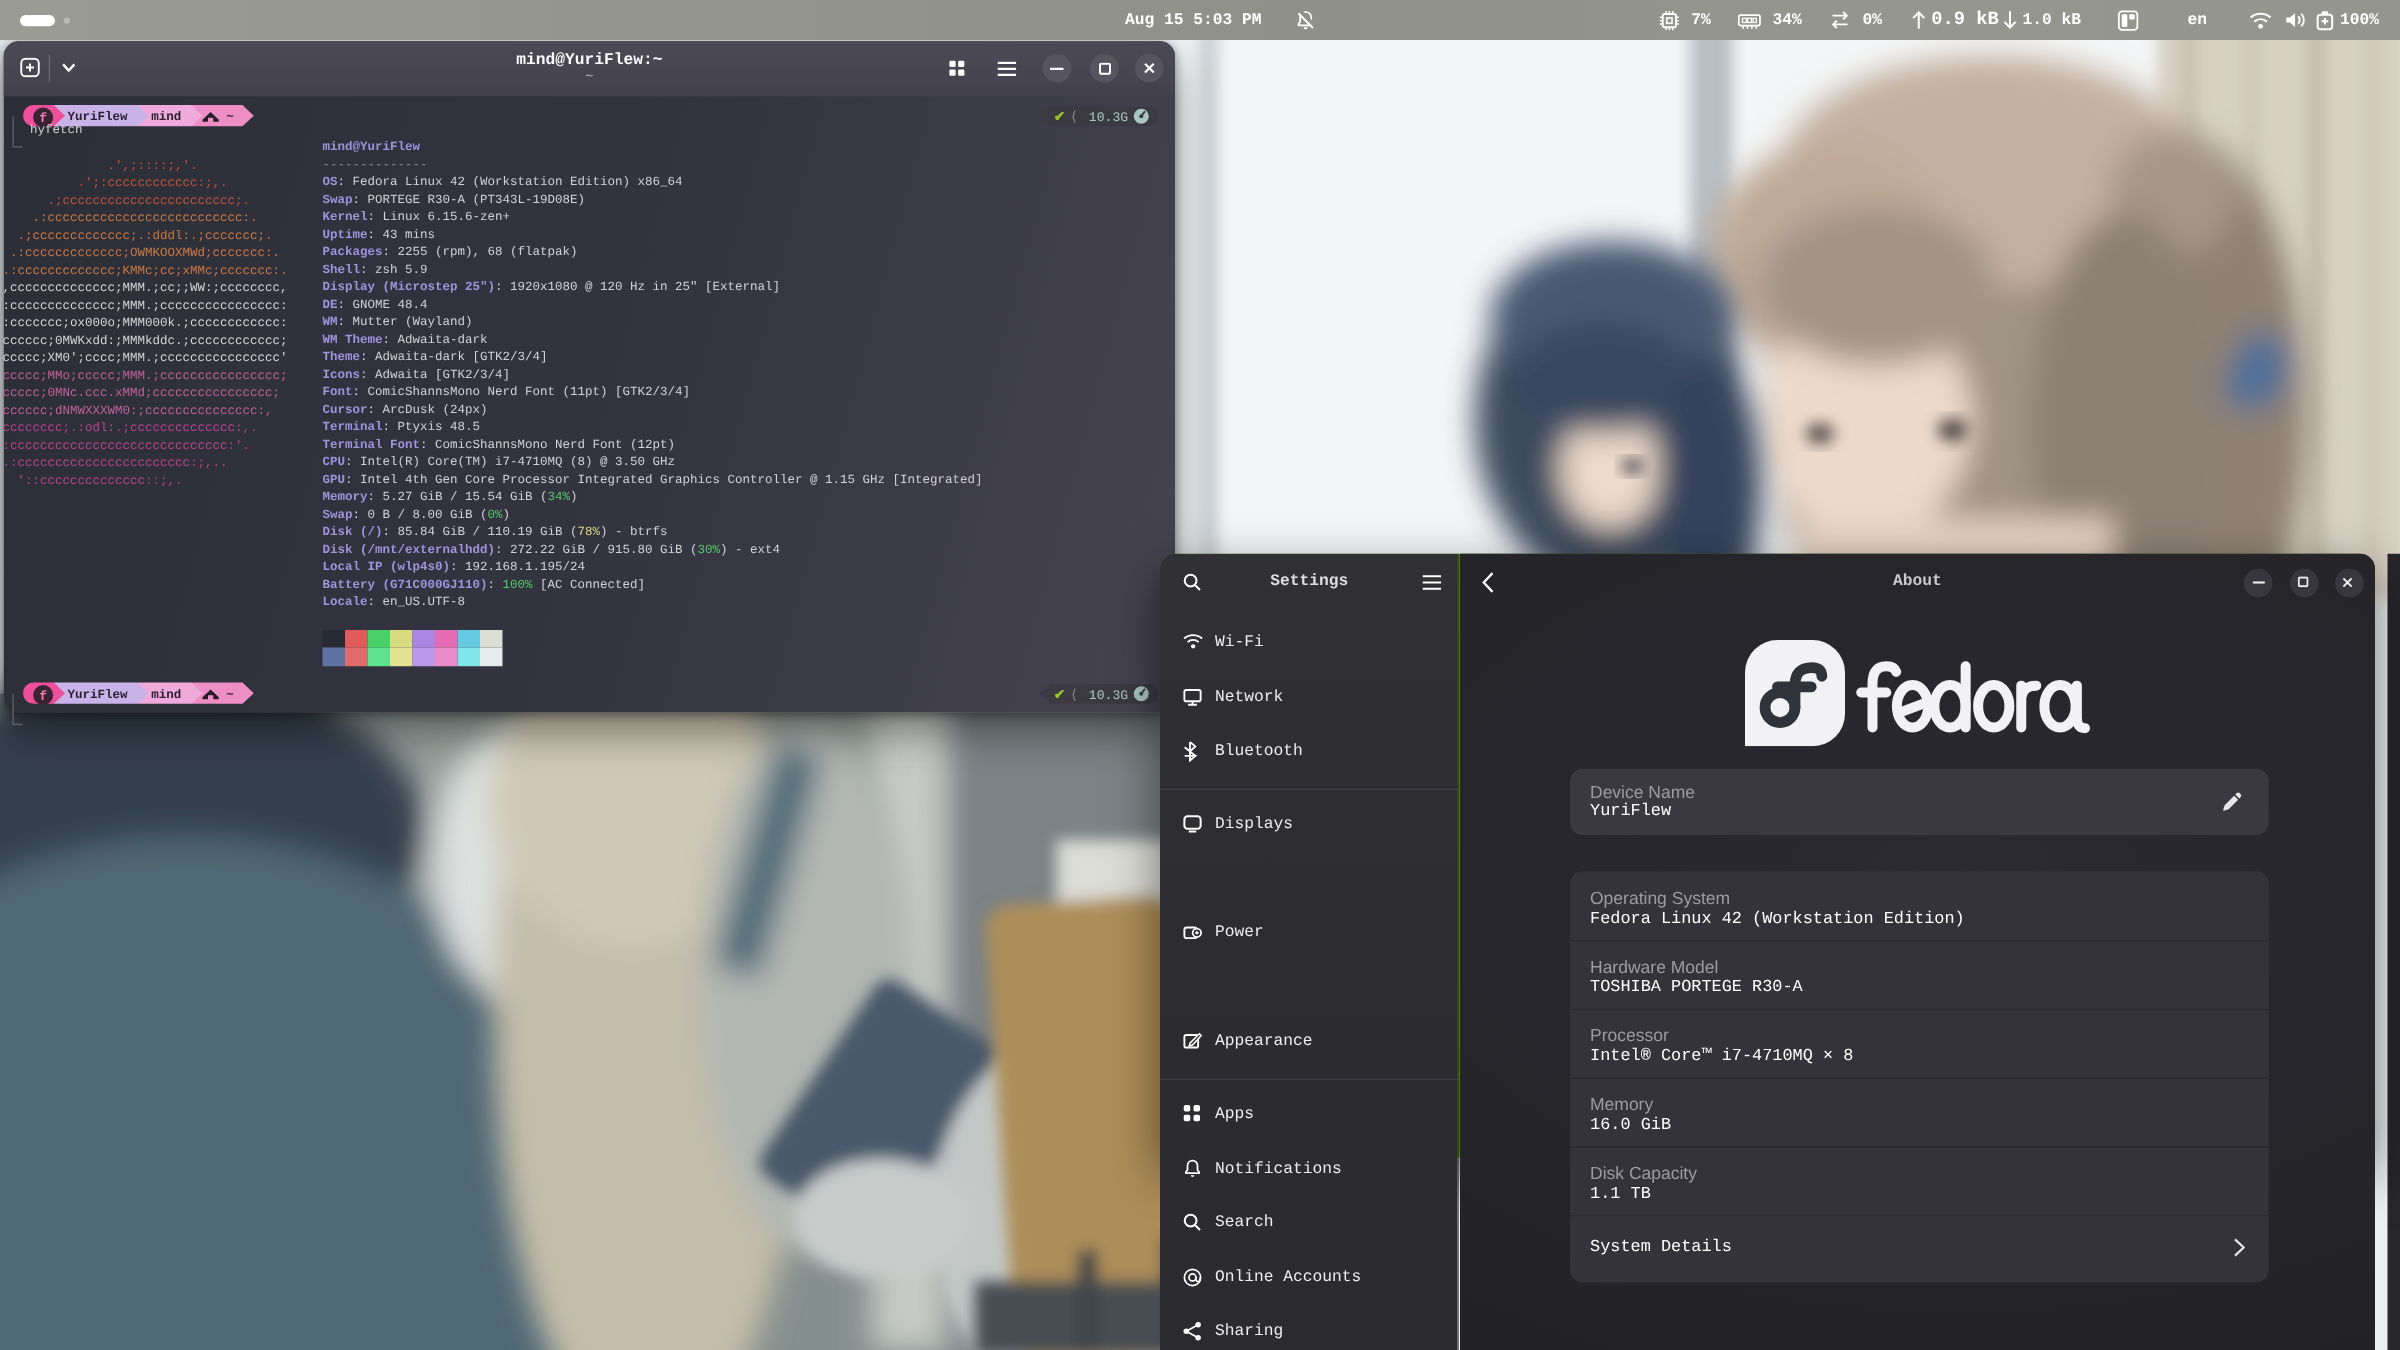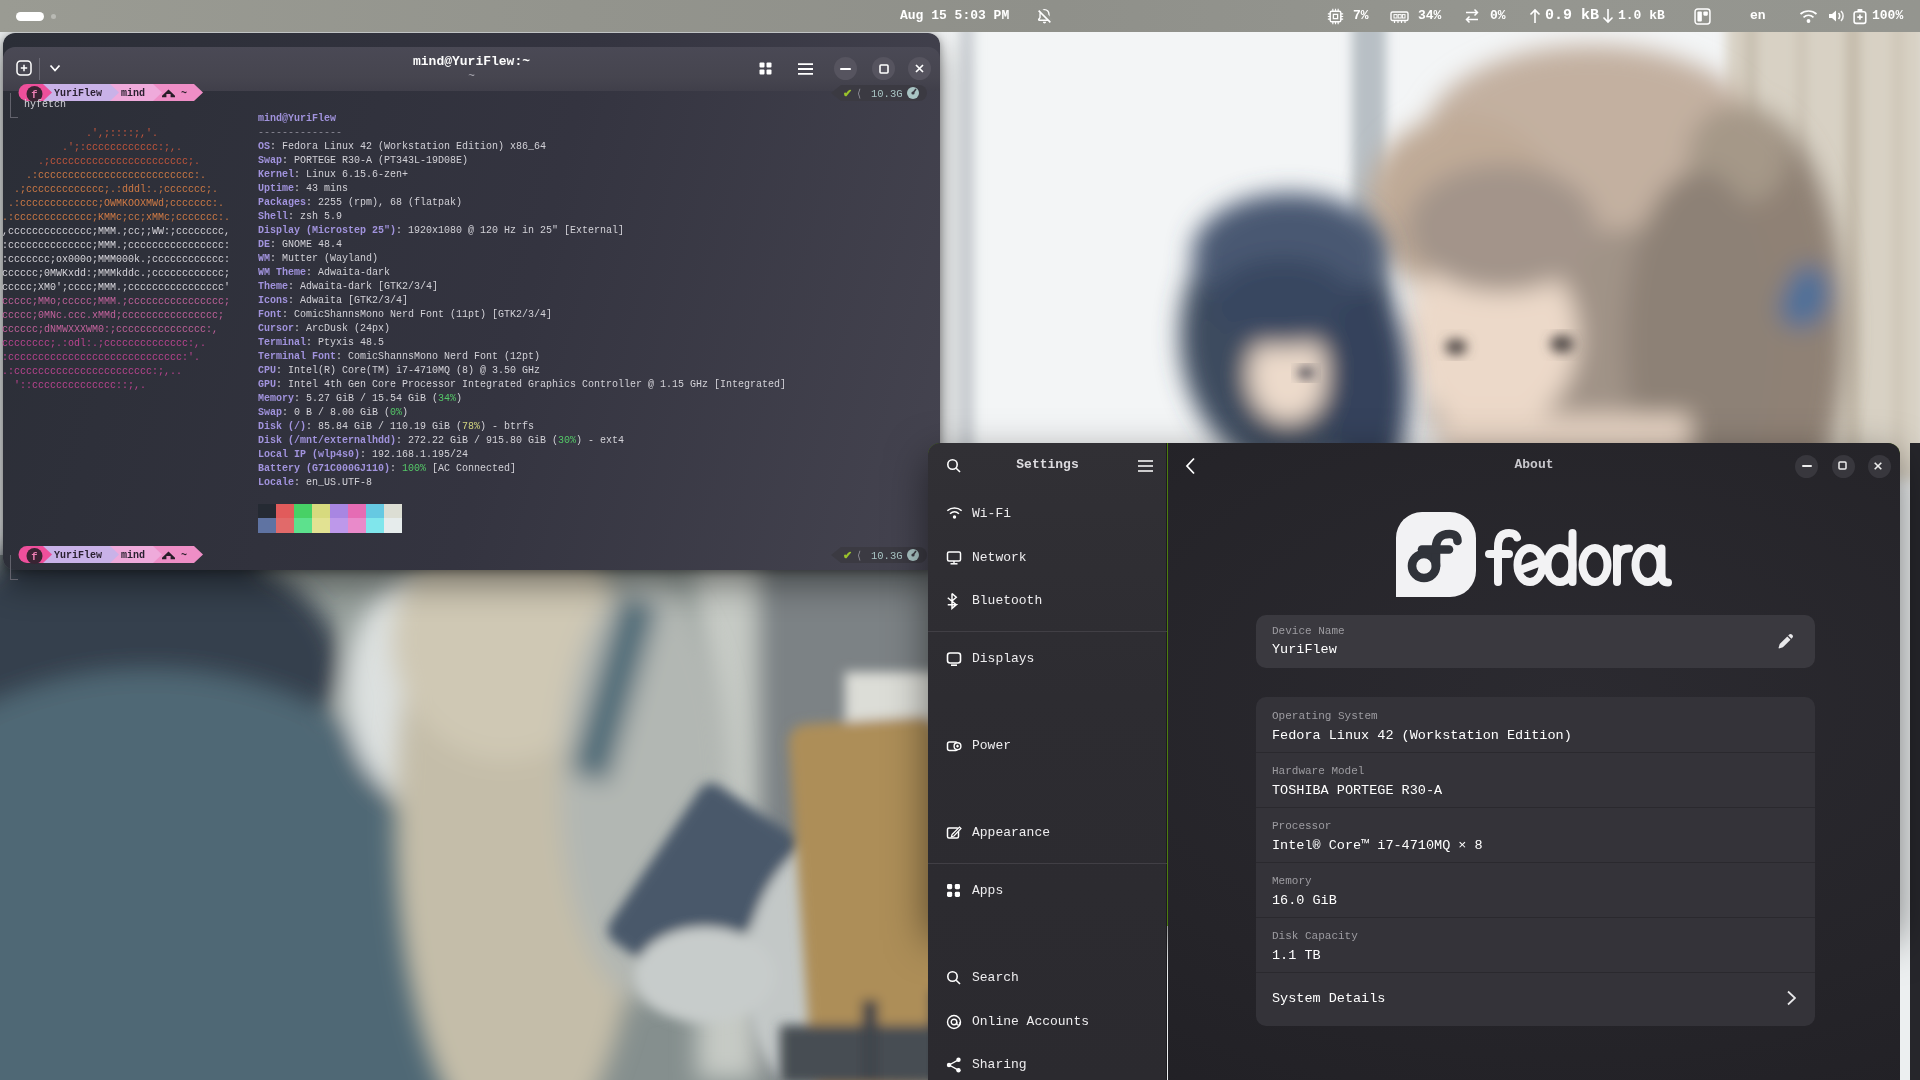--- a/index.html
+++ b/index.html
@@ -12,42 +12,42 @@
   #topbar{position:absolute;left:0;top:0;width:1920px;height:32px;
     background:linear-gradient(90deg,#9a9b93 0%,#93948d 30%,#8f908a 55%,#959690 80%,#94958f 100%);
     color:#fff;font-family:"Liberation Mono",monospace;font-size:13px;font-weight:bold;}
   #clock{position:absolute;left:900px;top:0;height:32px;line-height:32px;}
   #wspill{position:absolute;left:16px;top:12px;width:28px;height:9px;border-radius:5px;background:#fff;}
   #wsdot{position:absolute;left:51px;top:14px;width:5px;height:5px;border-radius:3px;background:#b9bab4;}
   
   #term{position:absolute;left:3px;top:33px;width:937px;height:537px;border-radius:12px;
      background:linear-gradient(105deg,#2b2e37 0%,#343440 55%,#454450 100%);
      box-shadow:0 14px 34px rgba(0,0,0,.45), 0 2px 8px rgba(0,0,0,.35);}
-  #termbar{position:absolute;left:0;top:14px;width:100%;height:44px;border-radius:12px 12px 0 0;
+  #termbar{position:absolute;left:0;top:0;width:100%;height:44px;border-radius:12px 12px 0 0;
      background:linear-gradient(180deg,#4a4955 0%,#46454f 70%,#403f4a 100%);}
   #termtitle{position:absolute;left:0;top:6px;width:100%;text-align:center;color:#fcfcfc;
      font-family:"Liberation Mono",monospace;font-size:13px;font-weight:bold;line-height:17px;}
   #termsub{position:absolute;left:0;top:23px;width:100%;text-align:center;color:#b9b8c0;
      font-family:"Liberation Mono",monospace;font-size:11px;}
   .circbtn{position:absolute;top:43px;width:23px;height:23px;border-radius:50%;background:#56545f;margin-top:-11.5px;}
   
   pre.t{position:absolute;margin:0;font-family:"Liberation Mono",monospace;font-size:10px;line-height:14px;color:#d2d1d7;}
   
   #settings{position:absolute;left:928px;top:443px;width:972px;height:483px;border-radius:12px 12px 0 0;
      background:#4d7c0f;box-shadow:0 14px 40px rgba(0,0,0,.5);}
   #sidebar{position:absolute;left:0;top:0;width:239px;height:637px;border-radius:12px 0 0 0;
      background:linear-gradient(180deg,#313035 0%,#2d2c31 40%,#2b2a2f 100%);border-right:1px solid #1c1b1f;}
   #mainpane{position:absolute;left:240px;top:0;width:732px;height:637px;border-radius:0 12px 0 0;
      background:radial-gradient(130% 90% at 55% 40%, #2b2a30 0%, #252429 55%, #1f1e23 100%);}
   .srow{position:absolute;left:0;width:239px;height:44px;color:#eeedef;font-family:"Liberation Mono",monospace;font-size:13px;}
   .srow span{position:absolute;left:44px;top:13px;}
   .srow svg{position:absolute;left:18px;top:13px;}
   .sdiv{position:absolute;left:0;width:239px;height:1px;background:#413f45;}
   .card{position:absolute;background:#37363c;border-radius:10px;}
-  .rowlab{position:absolute;color:#9d9ca1;font-family:Liberation Mono, monospace;font-size:11px;}
+  .rowlab{position:absolute;color:#9d9ca1;font-family:Liberation Sans, sans-serif;font-size:14px;}
   .rowval{position:absolute;color:#ffffff;font-family:"Liberation Mono",monospace;font-size:13.5px;}
   .rdiv{position:absolute;height:1px;background:#2a292e;}
   .a1{color:#c4563c}.a2{color:#cf7a45}.a3{color:#d6d4da}.a4{color:#c2629c}.a5{color:#bc4490}
   .l{color:#a193dd;font-weight:bold}.d{color:#8a8994}.g{color:#55c868}.y{color:#d3d57f}
 </style>
 </head>
 <body>
 <div id="stage">
   <div id="wall">
   <svg width="1920" height="1080" viewBox="0 0 1920 1080">
@@ -358,20 +358,27 @@
       <div class="sdiv" style="top:420px"></div>
       <div class="srow" style="top:427px">
           <svg width="15" height="15" viewBox="0 0 15 15" fill="#fff">
             <rect x="1" y="1" width="5.2" height="5.2" rx="1.4"></rect>
             <rect x="8.8" y="1" width="5.2" height="5.2" rx="1.4"></rect>
             <rect x="1" y="8.8" width="5.2" height="5.2" rx="1.4"></rect>
             <rect x="8.8" y="8.8" width="5.2" height="5.2" rx="1.4"></rect>
           </svg>
           <span>Apps</span>
         </div>
+      <div class="srow" style="top:470.5px">
+          <svg width="16" height="16" viewBox="0 0 16 16">
+            <path d="M8 1.5c-2.5 0-4 1.9-4 4.1V9L2.7 10.6c-.3.4 0 .9.4.9h9.8c.4 0 .7-.5.4-.9L12 9V5.6c0-2.2-1.5-4.1-4-4.1z" fill="none" stroke="#fff" stroke-width="1.4"></path>
+            <path d="M6.6 13.2h2.8c0 .8-.6 1.4-1.4 1.4s-1.4-.6-1.4-1.4z" fill="#fff"></path>
+          </svg>
+          <span>Notifications</span>
+        </div>
       <div class="srow" style="top:514px">
           <svg width="16" height="16" viewBox="0 0 16 16" fill="none" stroke="#fff" stroke-width="1.6">
             <circle cx="6.5" cy="6.5" r="4.7"></circle>
             <path d="M10.2 10.2L14 14"></path>
           </svg>
           <span>Search</span>
         </div>
       <div class="srow" style="top:557.5px">
           <svg width="16" height="16" viewBox="0 0 16 16" fill="none" stroke="#fff" stroke-width="1.4">
             <circle cx="8" cy="8" r="6.5"></circle>

